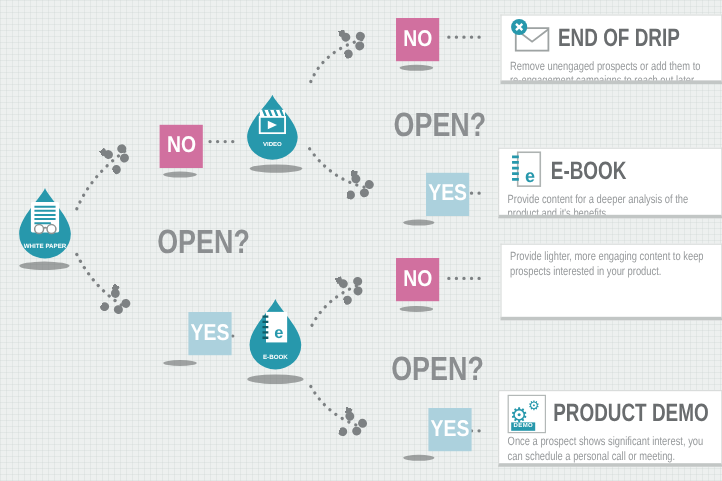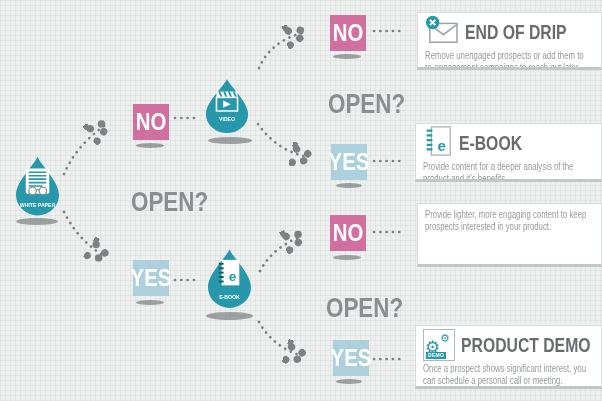--- a/index.html
+++ b/index.html
@@ -13,23 +13,23 @@
     font-family:"Liberation Sans", sans-serif;
   }
   .connectors{position:absolute;left:0;top:0;width:602px;height:401px;}
   .connectors path{fill:none;stroke:#7d8183;stroke-width:2.7;stroke-dasharray:0.1 6.2;stroke-linecap:round;}
 
   .shadow{position:absolute;border-radius:50%;background:rgba(92,97,97,.55);}
 
   .dropnode{position:absolute;}
 
   .dbox{position:absolute;width:36px;height:36px;display:flex;align-items:center;justify-content:center;
-    color:#fff;font-weight:bold;font-size:24px;}
+    color:#fff;font-weight:bold;font-size:19px;}
   .pink{background:#d1709f;}
-  .blue{background:#acd1dd;}
+  .blue{background:#acd1dd;margin-left:24px;}
   .cond{display:inline-block;transform:scaleX(0.85);}
 
   .openq{position:absolute;color:#8b8e90;font-weight:bold;font-size:28px;line-height:1;
     transform:scaleX(0.8);transform-origin:0 0;white-space:nowrap;}
 
   .card{position:absolute;background:#fff;border:1px solid #d9dcdb;border-bottom:3px solid #c2c6c5;
     box-sizing:border-box;padding:3px 6px 2px 7px;overflow:hidden;}
   .card-head{display:flex;align-items:center;gap:6px;height:32px;}
   .icon-box{flex:0 0 auto;position:relative;}
   .card-title{font-weight:bold;font-size:21px;color:#696c6e;transform:scaleX(0.75);

